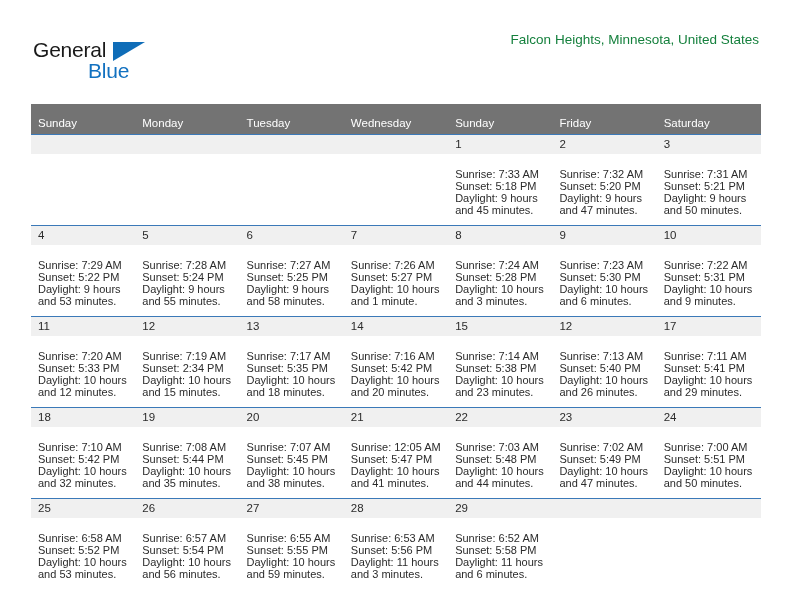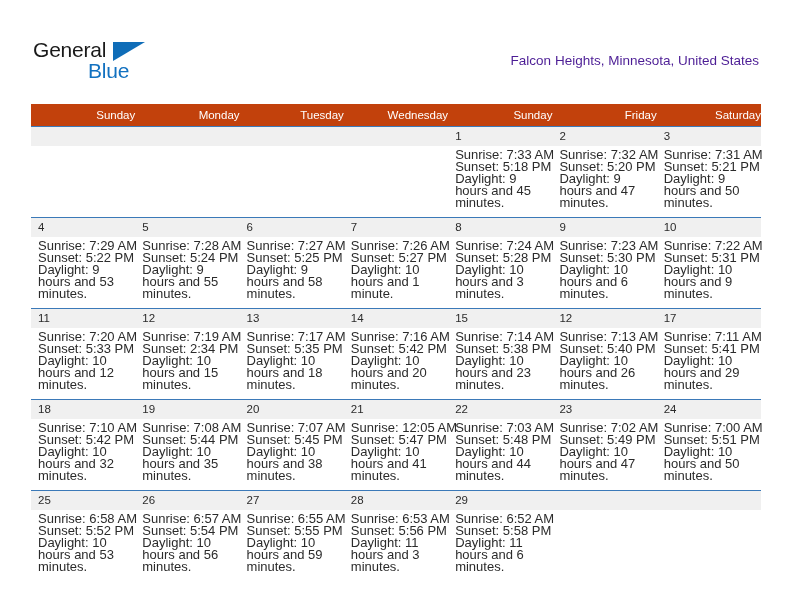--- a/index.html
+++ b/index.html
@@ -72,42 +72,42 @@
   }
   .cal-title {
     font-size: 27px;
     font-weight: normal;
     color: #1a1a1a;
     line-height: 34px;
     white-space: nowrap;
   }
   .cal-subtitle {
     font-size: 13.5px;
-    color: #4c1d95;
+    color: #15803d;
     line-height: 20px;
-    margin-top: 21px;
+    margin-top: 0;
     white-space: nowrap;
   }
 
   
   .calendar {
     position: absolute;
     left: 31px;
     top: 104px;
     width: 730px;
     border-collapse: collapse;
     table-layout: fixed;
   }
   .calendar th {
-    background: #c2410c;
+    background: #737373;
     color: #ffffff;
     font-size: 11.5px;
     font-weight: normal;
-    text-align: right;
-    padding: 5px 0 5px 7px;
+    text-align: left;
+    padding: 13px 0 5px 7px;
     height: 11px;
     vertical-align: middle;
   }
   .calendar td {
     width: 104.28px;
     vertical-align: top;
     padding: 0;
     border-top: 1px solid #3b79b8;
     background: #ffffff;
   }
@@ -123,22 +123,22 @@
     font-size: 11.5px;
     color: #2b2b2b;
     padding: 3px 0 4px 7px;
     height: 12px;
     line-height: 12px;
   }
   .daynum.empty {
     color: transparent;
   }
   .details {
-    padding: 3px 6px 0 7px;
-    font-size: 13px;
+    padding: 14px 6px 0 7px;
+    font-size: 11px;
     line-height: 12.1px;
     color: #2b2b2b;
   }
   .details div {
     white-space: nowrap;
   }
   .details .wrap {
     white-space: normal;
   }
 </style>

